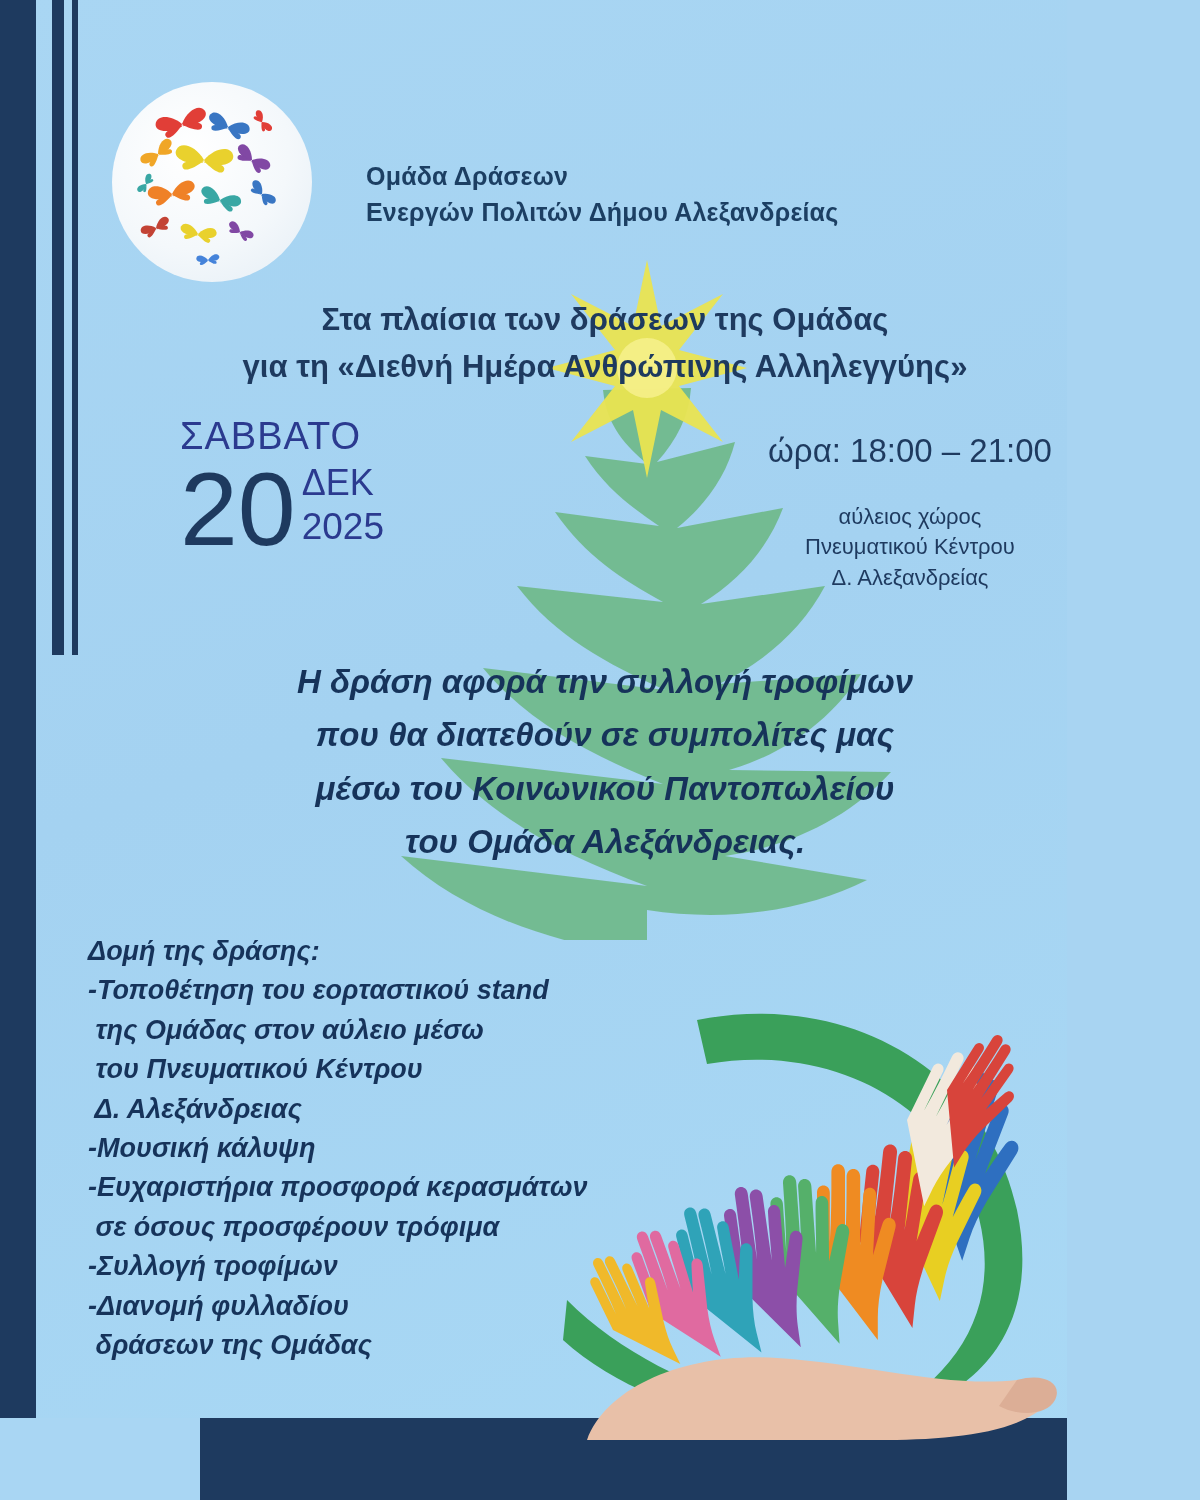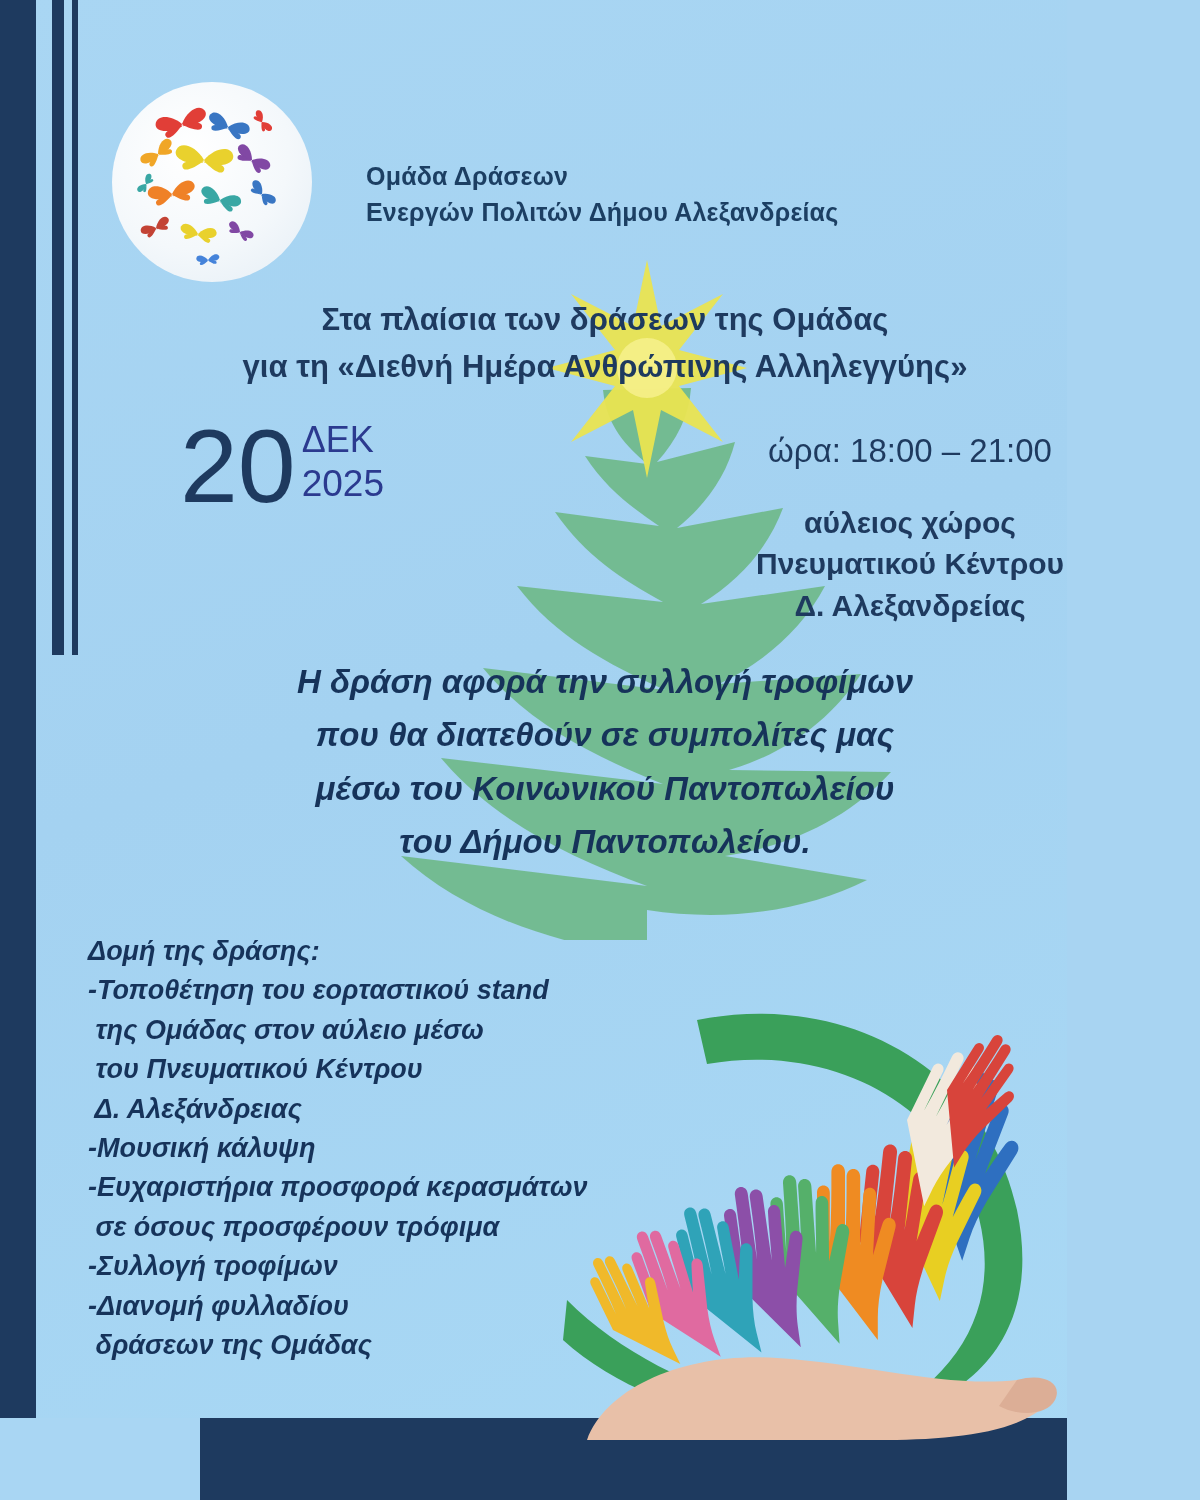--- a/index.html
+++ b/index.html
@@ -140,23 +140,23 @@
     left: 700px; top: 432px;
     width: 420px;
     text-align: center;
     color: #1e3a5f;
   }
   .venue .time {
     font-size: 33px;
     margin-bottom: 18px;
   }
   .venue .place {
-    font-size: 30px;
+    font-size: 22px;
     line-height: 1.38;
-    font-weight: 700;
+    font-weight: 400;
     margin-top: 32px;
   }
 
   
   .description {
     position: absolute;
     left: 130px; top: 655px;
     width: 950px;
     text-align: center;
     color: #16335a;
@@ -265,20 +265,21 @@
                  C 422 190, 434 166, 436 138 Z"></path>
       </g>
       <g>
         <path d="M392 10 L406 76 L468 44 L424 100 L492 118 L424 136 L468 192 L406 160 L392 228 L378 160 L316 192 L360 136 L292 118 L360 100 L316 44 L378 76 Z" fill="#e9e451" opacity="0.95"></path>
         <circle cx="392" cy="118" r="30" fill="#f5f08a" opacity="0.9"></circle>
       </g>
     </svg>
   </div>
 
   <div class="date-block">
+    <div class="date-day-word">ΣΑΒΒΑΤΟ</div>
     <div class="date-row">
       <div class="date-num">20</div>
       <div class="date-mon-year">
         <div class="date-mon">ΔΕΚ</div>
         <div class="date-year">2025</div>
       </div>
     </div>
   </div>
 
   <div class="headline">
@@ -292,21 +293,21 @@
       <div>αύλειος χώρος</div>
       <div>Πνευματικού Κέντρου</div>
       <div>Δ. Αλεξανδρείας</div>
     </div>
   </div>
 
   <div class="description">
     <div>Η δράση αφορά την συλλογή τροφίμων</div>
     <div>που θα διατεθούν σε συμπολίτες μας</div>
     <div>μέσω του Κοινωνικού Παντοπωλείου</div>
-    <div>του Δήμου Παντοπωλείου.</div>
+    <div>του Ομάδα Αλεξάνδρειας.</div>
   </div>
 
   <div class="program">
     <div class="ln">Δομή της δράσης:</div>
     <div class="ln">-Τοποθέτηση του εορταστικού stand</div>
     <div class="ln"> της Ομάδας στον αύλειο μέσω</div>
     <div class="ln"> του Πνευματικού Κέντρου</div>
     <div class="ln"> Δ. Αλεξάνδρειας</div>
     <div class="ln">-Μουσική κάλυψη</div>
     <div class="ln">-Ευχαριστήρια προσφορά κερασμάτων</div>

